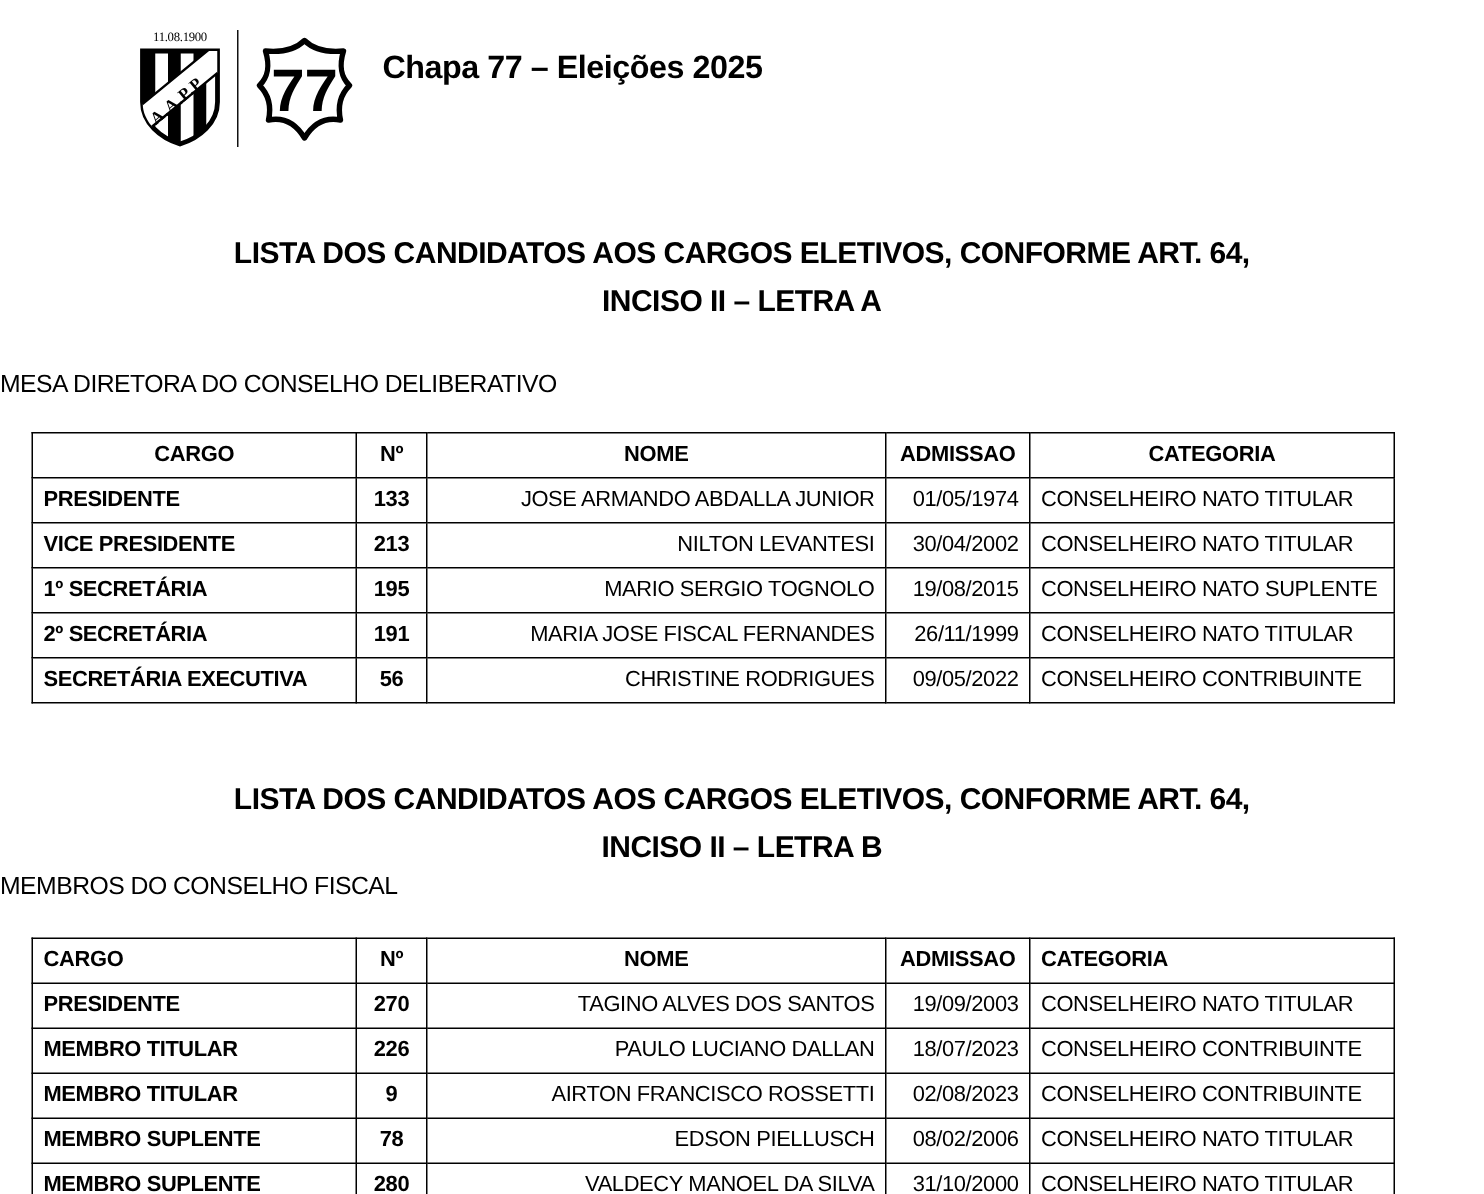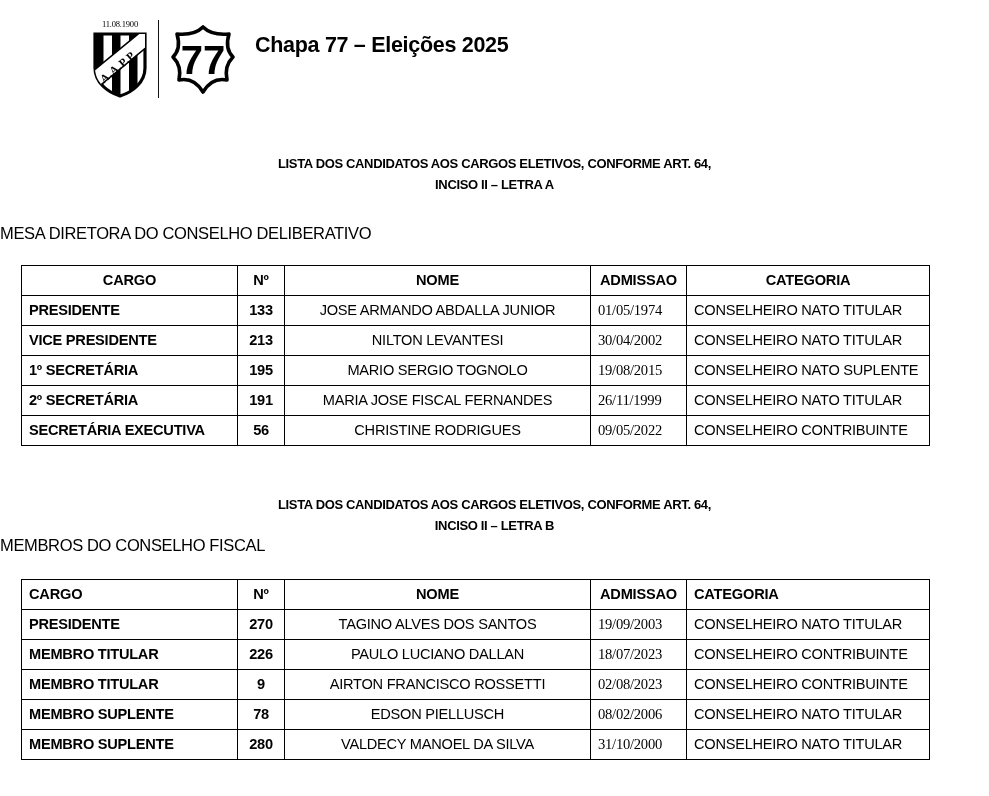--- a/index.html
+++ b/index.html
@@ -76,21 +76,21 @@
     text-align: right;
     margin-top: 8px;
     white-space: nowrap;
   }
 
   
   .section { width: 100%; }
 
   .section-legal {
     text-align: center;
-    font-size: 13px;
+    font-size: 20px;
     font-weight: bold;
     letter-spacing: -0.35px;
     line-height: 1.62;
   }
   .section-legal .line2 { display: block; }
 
   .section-subtitle {
     text-align: left;
     font-size: 16.5px;
     font-weight: normal;
@@ -136,22 +136,22 @@
   col.c-cargo { width: 216px; }
   col.c-num   { width: 47px; }
   col.c-nome  { width: 306px; }
   col.c-adm   { width: 96px; }
   col.c-cat   { width: 243px; }
 
   
   .ta-c { text-align: center; }
   .cell-cargo { font-weight: bold; letter-spacing: -0.3px; }
   .cell-num   { text-align: center; font-weight: bold; }
-  .cell-nome  { text-align: center; }
-  .cell-adm   { text-align: left; font-family: Liberation Serif, serif; }
+  .cell-nome  { text-align: right; }
+  .cell-adm   { text-align: right; }
   .cell-cat   { text-align: left; }
 
   
   .t2 th.h-cargo { text-align: left; }
   .t2 th.h-cat   { text-align: left; }
   .t1 th.h-cargo { text-align: center; }
   .t1 th.h-cat   { text-align: center; }
 </style>
 </head>
 <body>

